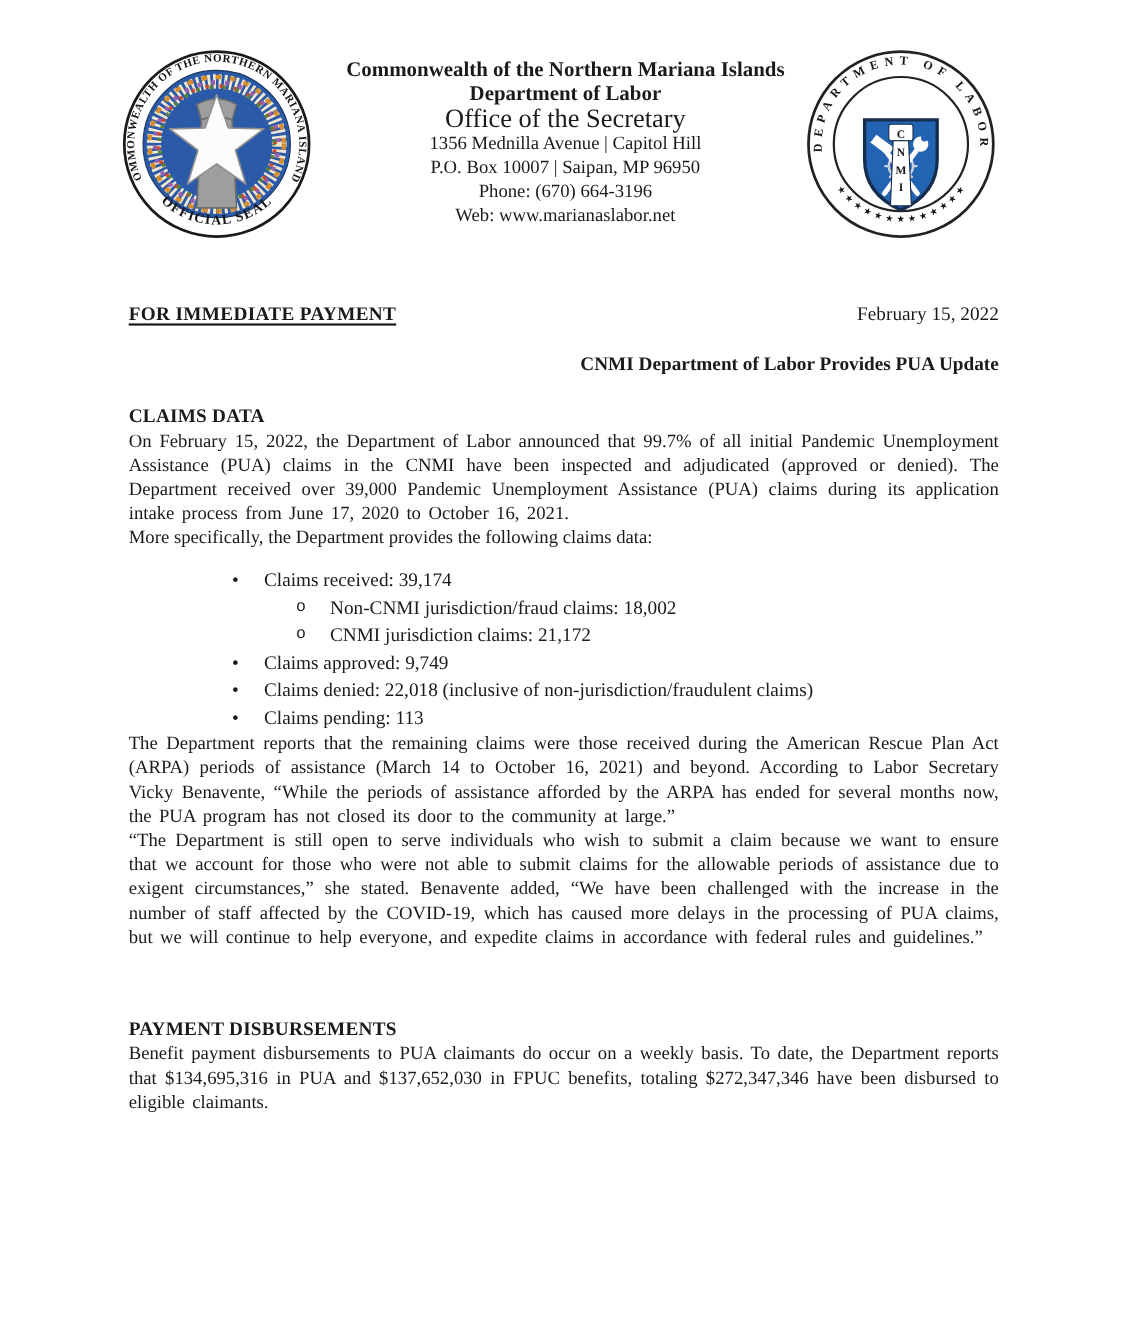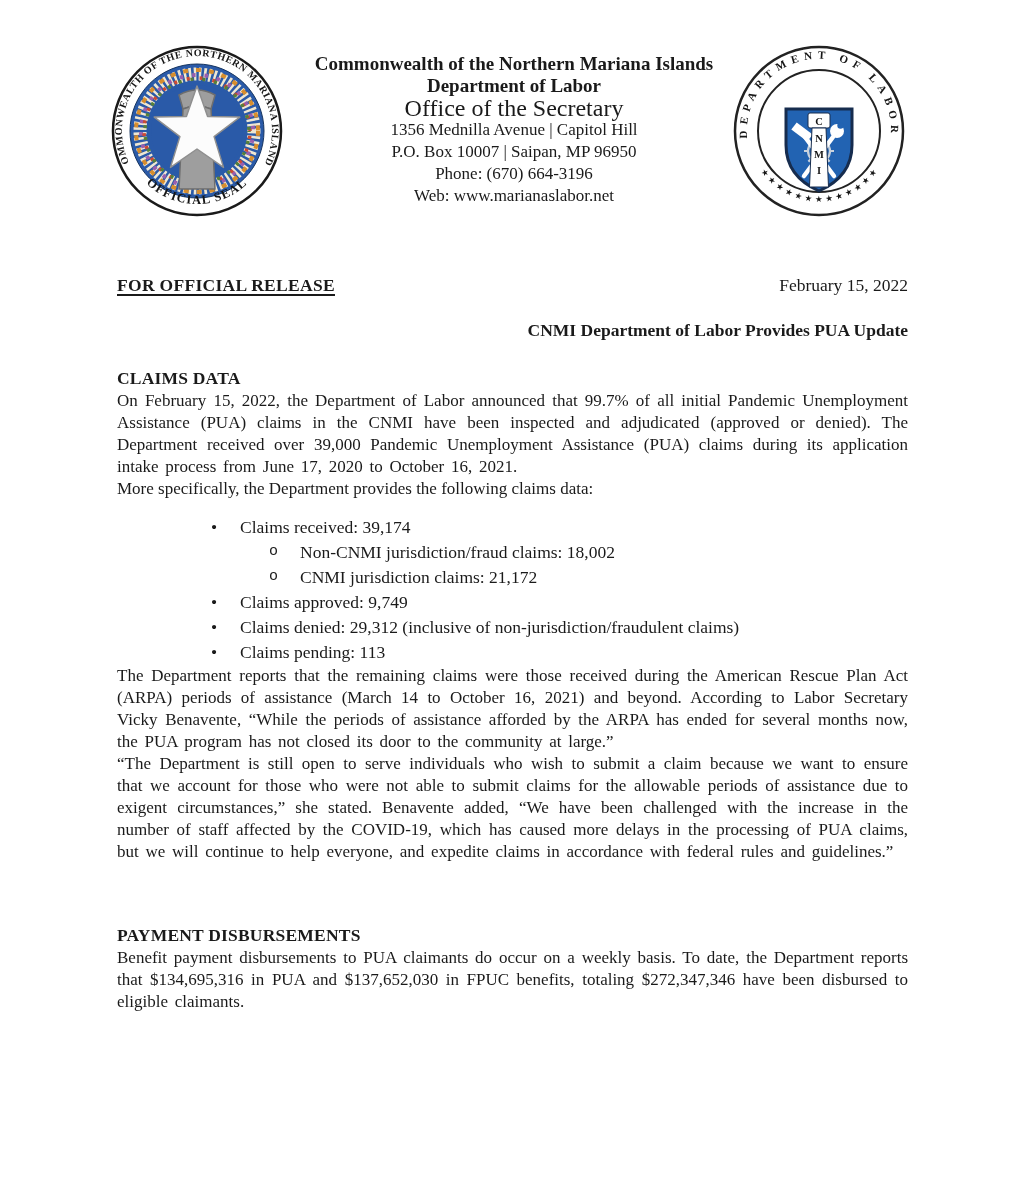--- a/index.html
+++ b/index.html
@@ -124,21 +124,21 @@
       </text>
       <text font-size="8.5" letter-spacing="0.5">
         <textPath href="#rs-bot" startOffset="50%" text-anchor="middle">★ ★ ★ ★ ★ ★ ★ ★ ★ ★ ★ ★ ★</textPath>
       </text>
     </svg>
   </div>
 
   <div class="content">
 
     <div class="release-row">
-      <span class="release-label">FOR OFFICIAL RELEASE</span>
+      <span class="release-label">FOR IMMEDIATE PAYMENT</span>
       <span class="release-date">February 15, 2022</span>
     </div>
 
     <div class="title">CNMI Department of Labor Provides PUA Update</div>
 
     <div class="h1">CLAIMS DATA</div>
 
     <p class="body jz mt13">On February 15, 2022, the Department of Labor announced that 99.7% of all initial Pandemic Unemployment Assistance (PUA) claims in the CNMI have been inspected and adjudicated (approved or denied). The Department received over 39,000 Pandemic Unemployment Assistance (PUA) claims during its application intake process from June 17, 2020 to October 16, 2021.</p>
 
     <p class="body mt10">More specifically, the Department provides the following claims data:</p>
@@ -155,21 +155,21 @@
       <div class="li l2">
         <span class="mk">o</span>
         <span>CNMI jurisdiction claims: 21,172</span>
       </div>
       <div class="li l1">
         <span class="mk">•</span>
         <span>Claims approved: 9,749</span>
       </div>
       <div class="li l1">
         <span class="mk">•</span>
-        <span>Claims denied: 29,312 (inclusive of non-jurisdiction/fraudulent claims)</span>
+        <span>Claims denied: 22,018 (inclusive of non-jurisdiction/fraudulent claims)</span>
       </div>
       <div class="li l1">
         <span class="mk">•</span>
         <span>Claims pending: 113</span>
       </div>
     </div>
 
     <p class="body jz mt29">The Department reports that the remaining claims were those received during the American Rescue Plan Act (ARPA) periods of assistance (March 14 to October 16, 2021) and beyond.  According to Labor Secretary Vicky Benavente, “While the periods of assistance afforded by the ARPA has ended for several months now, the PUA program has not closed its door to the community at large.”</p>
 
     <p class="body jz mt9">“The Department is still open to serve individuals who wish to submit a claim because we want to ensure that we account for those who were not able to submit claims for the allowable periods of assistance due to exigent circumstances,” she stated.  Benavente added, “We have been challenged with the increase in the number of staff affected by the COVID-19, which has caused more delays in the processing of PUA claims, but we will continue to help everyone, and expedite claims in accordance with federal rules and guidelines.”</p>

